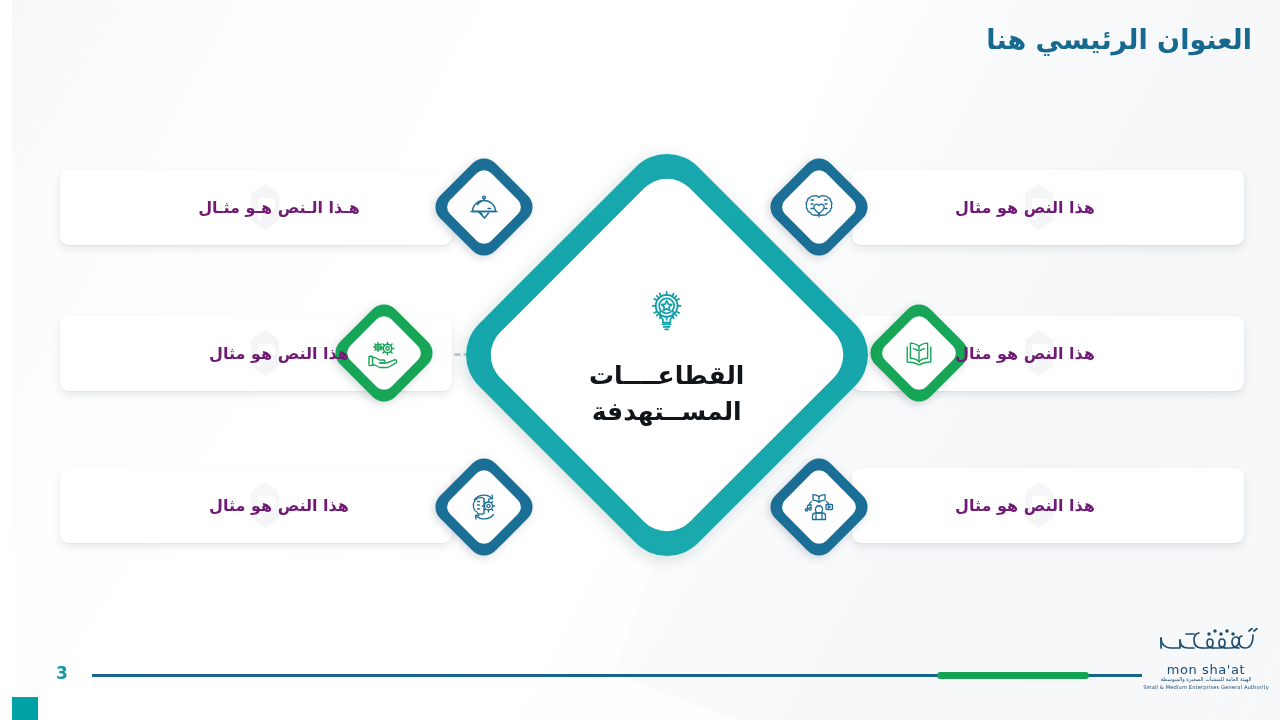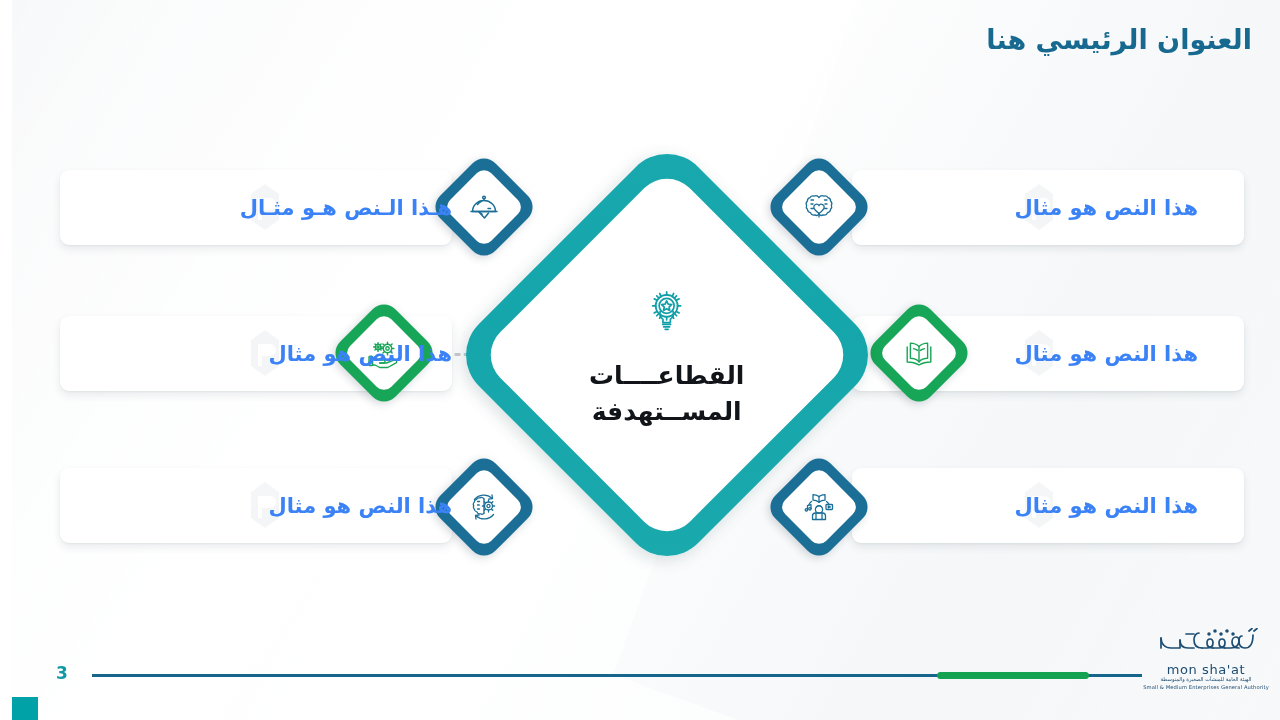--- a/index.html
+++ b/index.html
@@ -60,24 +60,24 @@
     background: #ffffff;
     border-radius: 9px;
     box-shadow: 0 4px 9px rgba(24,40,56,.09), 0 1px 2px rgba(24,40,56,.05);
     display: flex;
     align-items: center;
     overflow: hidden;
   }
   .card-text {
     width: 100%;
     direction: rtl;
-    font-size: 21px;
+    font-size: 16px;
     font-weight: bold;
-    color: #3b82f6;
-    text-align: right;
+    color: #701a75;
+    text-align: center;
     position: relative;
     z-index: 2;
     white-space: nowrap;
   }
   .card.left  { left: 48px;  width: 392px; }
   .card.right { right: 48px; width: 392px; }
   .card.left  .card-text { padding-left: 46px; }
   .card.right .card-text { padding-right: 46px; }
 
   

